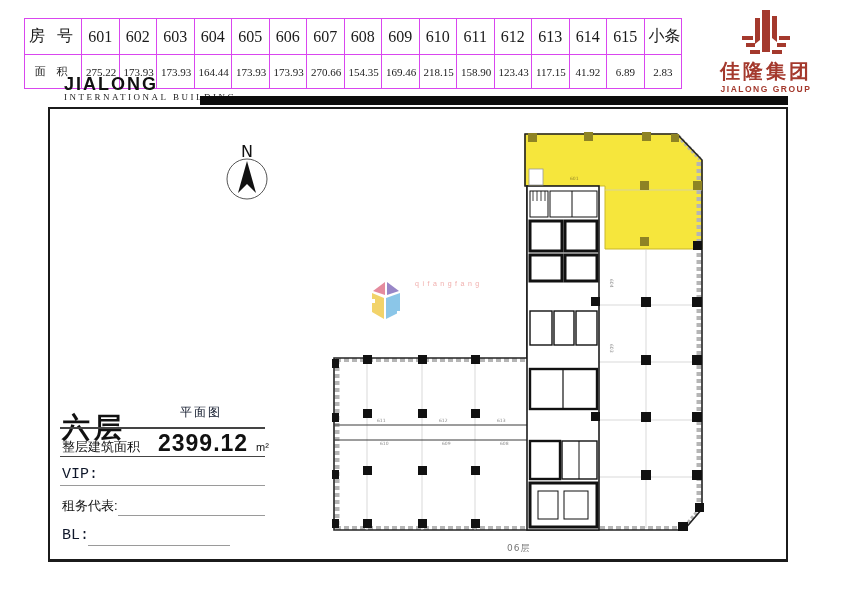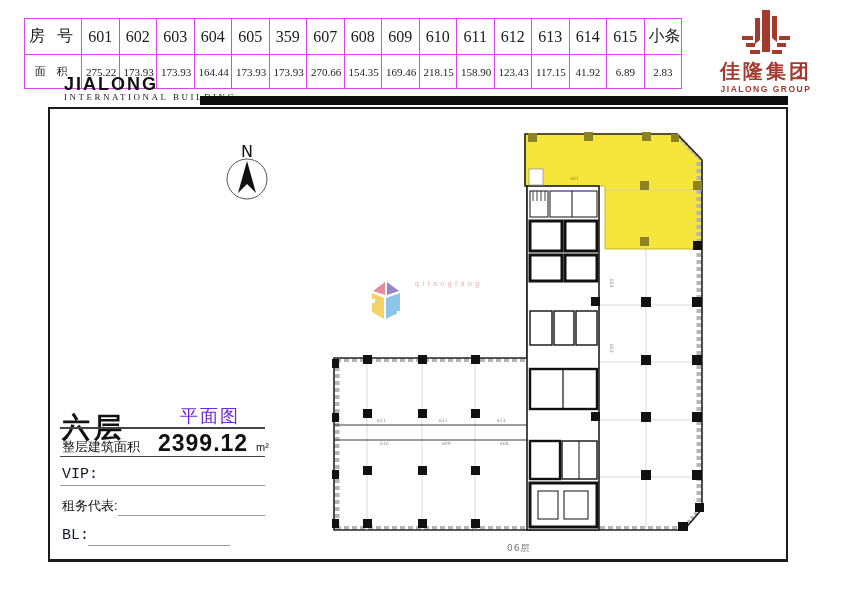--- a/index.html
+++ b/index.html
@@ -26,21 +26,21 @@
            font-family:Liberation Mono, monospace;line-height:22px;}
   .logo-en{font-size:8.5px;font-weight:bold;letter-spacing:1.5px;color:#a4392d;}
 
   
   .wm{display:flex;align-items:flex-start;opacity:.9;}
   .wm-cn{font-size:25px;font-weight:bold;color:#e4716e;letter-spacing:5px;line-height:26px;}
   .wm-py{font-size:7px;color:#efa6a4;letter-spacing:3.5px;margin-top:2px;}
 
   
   .floor-big{font-size:28px;font-weight:bold;letter-spacing:4px;color:#111;margin-top:15px;}
-  .plan-lab{font-size:18px;color:#6d28d9;letter-spacing:2px;}
+  .plan-lab{font-size:12px;color:#0f172a;letter-spacing:2px;}
   .ipl{font-size:13px;color:#111;}
   .ival{font-size:23px;font-weight:bold;color:#111;letter-spacing:1px;}
   .iunit{font-size:11px;color:#111;}
   .rule{background:#444;height:2px;}
   .rule-thin{background:#9a9a9a;height:1px;}
   .mono-lab{font-size:15px;color:#0f172a;font-family:Liberation Mono, monospace;}
   svg text{font-family:"DejaVu Sans",sans-serif;}
 </style>
 </head>
 <body>
@@ -53,21 +53,21 @@
           <col style="width:57px;">
         </colgroup>
       <tbody>
           <tr class="hdr" id="room-row">
         <td class="lab">房 号</td>
       <td>601</td>
             <td>602</td>
             <td>603</td>
             <td>604</td>
             <td>605</td>
-            <td>359</td>
+            <td>606</td>
             <td>607</td>
             <td>608</td>
             <td>609</td>
             <td>610</td>
             <td>611</td>
             <td>612</td>
             <td>613</td>
             <td>614</td>
             <td>615</td>
             <td>小条1</td>

